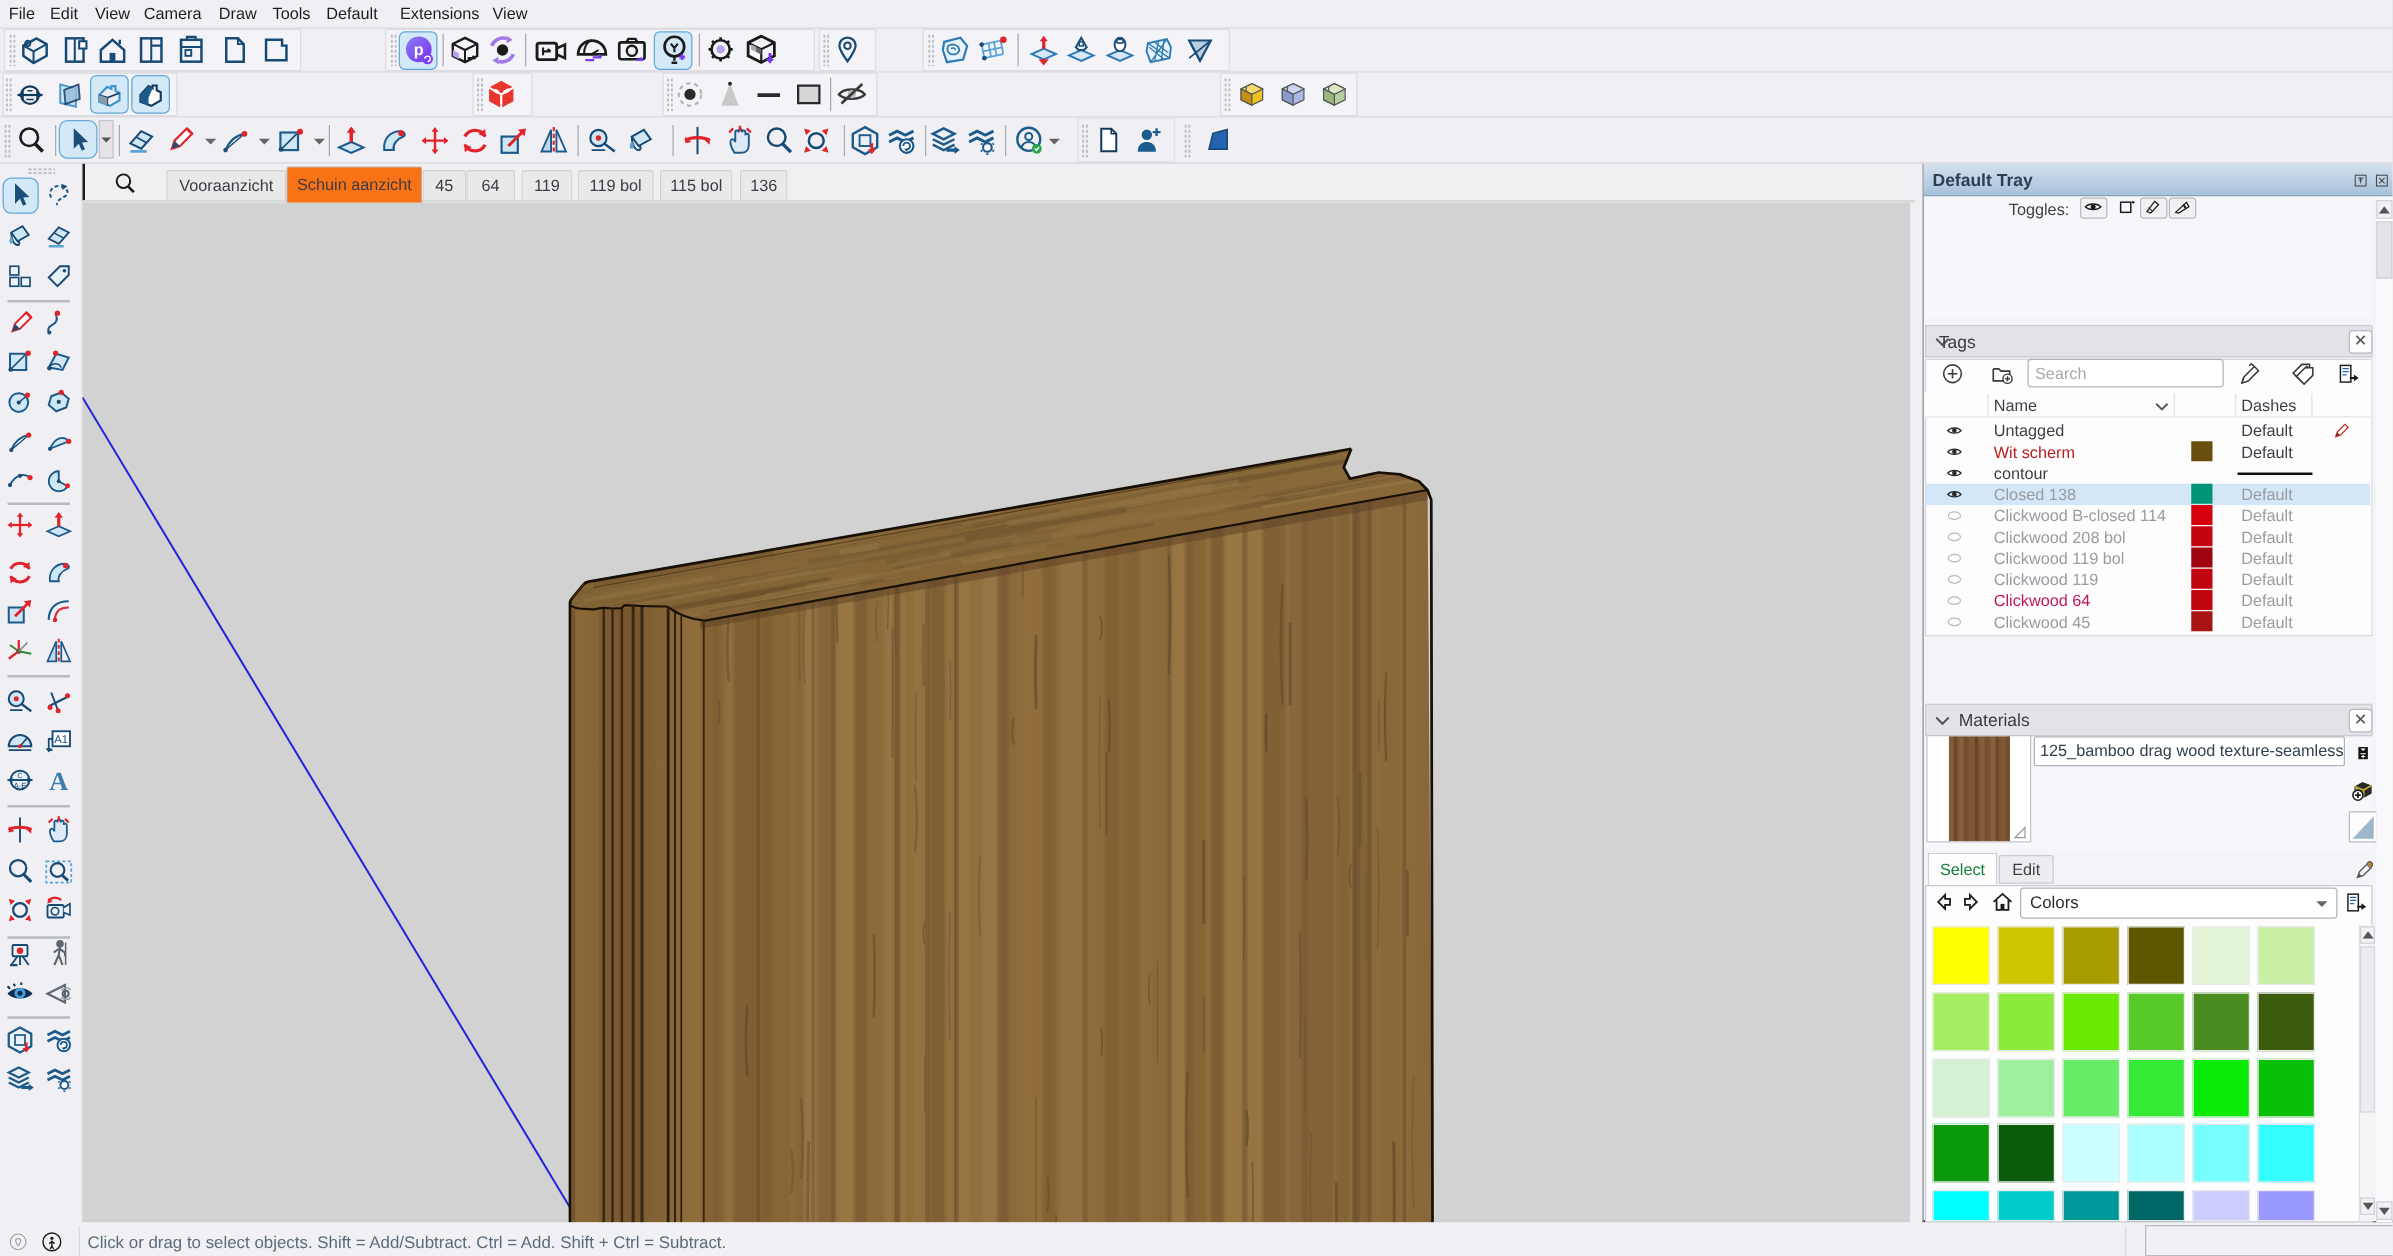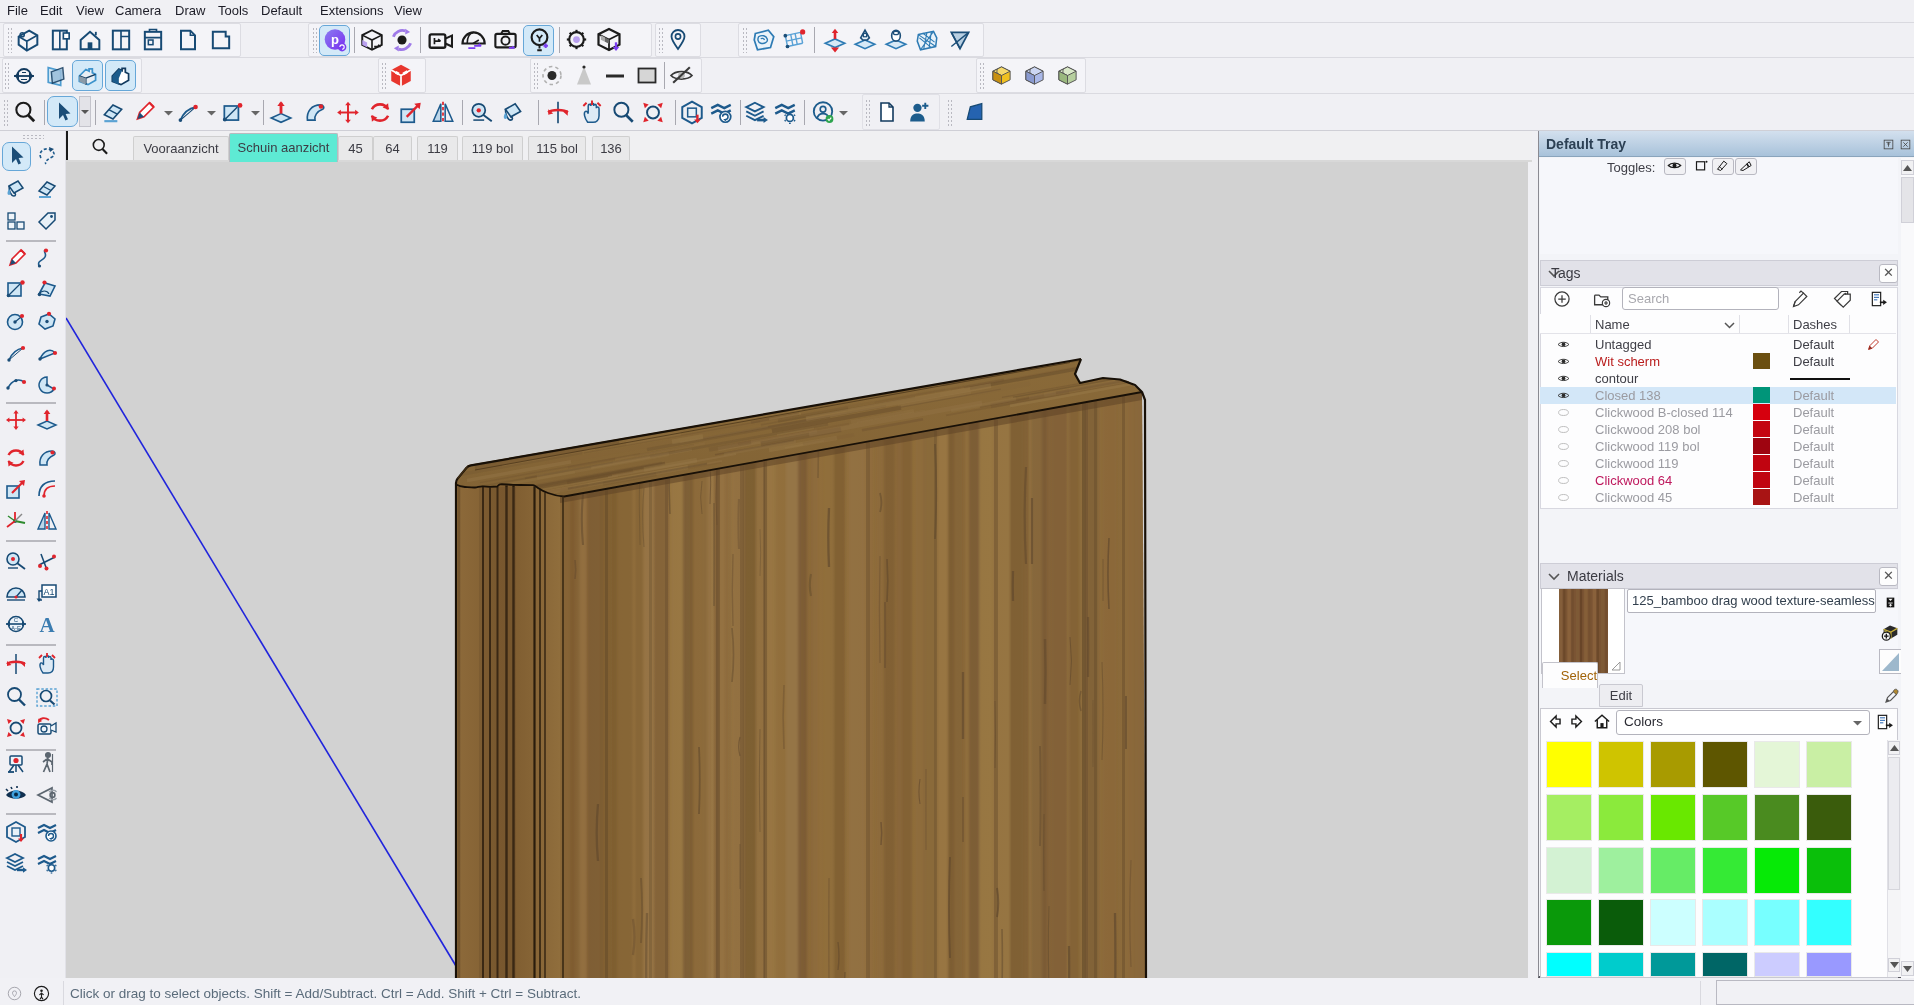--- a/index.html
+++ b/index.html
@@ -943,21 +943,21 @@
   </div>
 <div class="abs" style="left:66px;top:131px;width:1466px;height:31px;background:#f0f0f2"></div>
 <div class="abs" style="left:66px;top:131px;width:2px;height:30px;background:#1b1b1b"></div>
 <div class="ic" style="left:90px;top:137px">
     <svg width="20" height="20" viewBox="0 0 24 24">
       <circle cx="10.5" cy="9.5" r="6.5" fill="none" stroke="#1b1b1b" stroke-width="1.9"></circle>
       <path d="M15 14.5 L20.5 20" stroke="#1b1b1b" stroke-width="2.6"></path>
     </svg>
   </div>
 <div class="tab" style="left:133px;top:136px;width:96px;height:25px;line-height:23px">Vooraanzicht</div>
-<div class="tab" style="left:229px;top:133px;width:109px;height:29px;background:#5eead4;border-color:#b9b9bf;line-height:27px;z-index:3">Schuin aanzicht</div>
+<div class="tab" style="left:229px;top:133px;width:109px;height:29px;background:#f97316;border-color:#b9b9bf;line-height:27px;z-index:3">Schuin aanzicht</div>
 <div class="tab" style="left:338px;top:136px;width:35px;height:25px;line-height:23px">45</div>
 <div class="tab" style="left:373px;top:136px;width:39px;height:25px;line-height:23px">64</div>
 <div class="tab" style="left:417px;top:136px;width:41px;height:25px;line-height:23px">119</div>
 <div class="tab" style="left:462px;top:136px;width:61px;height:25px;line-height:23px">119 bol</div>
 <div class="tab" style="left:528px;top:136px;width:58px;height:25px;line-height:23px">115 bol</div>
 <div class="tab" style="left:592px;top:136px;width:38px;height:25px;line-height:23px">136</div>
 <div class="abs" style="left:66px;top:160px;width:1466px;height:2px;background:#d8d8d8;z-index:2"></div>
 <div class="abs" style="left:66px;top:162px;width:1462px;height:816px;background:#d2d2d2"></div>
 
 <svg class="abs" style="left:66px;top:162px" width="1466" height="816" viewBox="66 162 1466 816">
@@ -1486,21 +1486,21 @@
       <circle cx="8" cy="16.5" r="4.4" fill="#f5f5f5" stroke="#1b1b1b" stroke-width="1.4"></circle>
       <path d="M8 14 L8 19 M5.5 16.5 L10.5 16.5" stroke="#1b1b1b" stroke-width="1.5"></path>
     </svg>
   </div>
 <div class="abs" style="left:1879px;top:649px;width:23px;height:25px;background:#fdfdfd;border:1px solid #b9b9c2"></div>
 <div class="ic" style="left:1880px;top:650px">
     <svg width="21" height="23" viewBox="0 0 21 23">
       <path d="M2 21 L19 21 L19 3 Z" fill="#9db8cc"></path>
     </svg>
   </div>
-<div class="abs" style="left:1542px;top:662px;width:56px;height:26px;background:#fdfdfe;border:1px solid #c3c3cb;border-bottom:none;border-radius:2px 2px 0 0;z-index:2;font-size:13px;color:#a16207;text-align:right;line-height:25px">Select</div>
+<div class="abs" style="left:1542px;top:682px;width:56px;height:26px;background:#fdfdfe;border:1px solid #c3c3cb;border-bottom:none;border-radius:2px 2px 0 0;z-index:2;font-size:13px;color:#15803d;text-align:center;line-height:25px">Select</div>
 <div class="abs" style="left:1599px;top:684px;width:44px;height:23px;background:#ededf1;border:1px solid #c9c9d1;border-radius:2px 2px 0 0;font-size:13px;color:#3e3e46;text-align:center;line-height:22px">Edit</div>
 <div class="ic" style="left:1883px;top:687px;width:18px;height:18px">
     <svg width="18" height="18" viewBox="0 0 24 24">
       <path d="M4 20 L6 14 L14 6 L18 10 L10 18 Z" fill="none" stroke="#555" stroke-width="1.5"></path>
       <path d="M14 6 C14 3 18 2 19 4 C21 5 20 8 18 10" fill="#b08830" stroke="#555" stroke-width="1.2"></path>
       <path d="M4 20 l1.6 -4.6 3 3 Z" fill="#555"></path>
     </svg>
   </div>
 <div class="abs" style="left:1540px;top:708px;width:358px;height:270px;background:#fdfdfe;border:1px solid #c9c9d1"></div>
 <div class="ic" style="left:1545px;top:712px;width:19px;height:19px">

